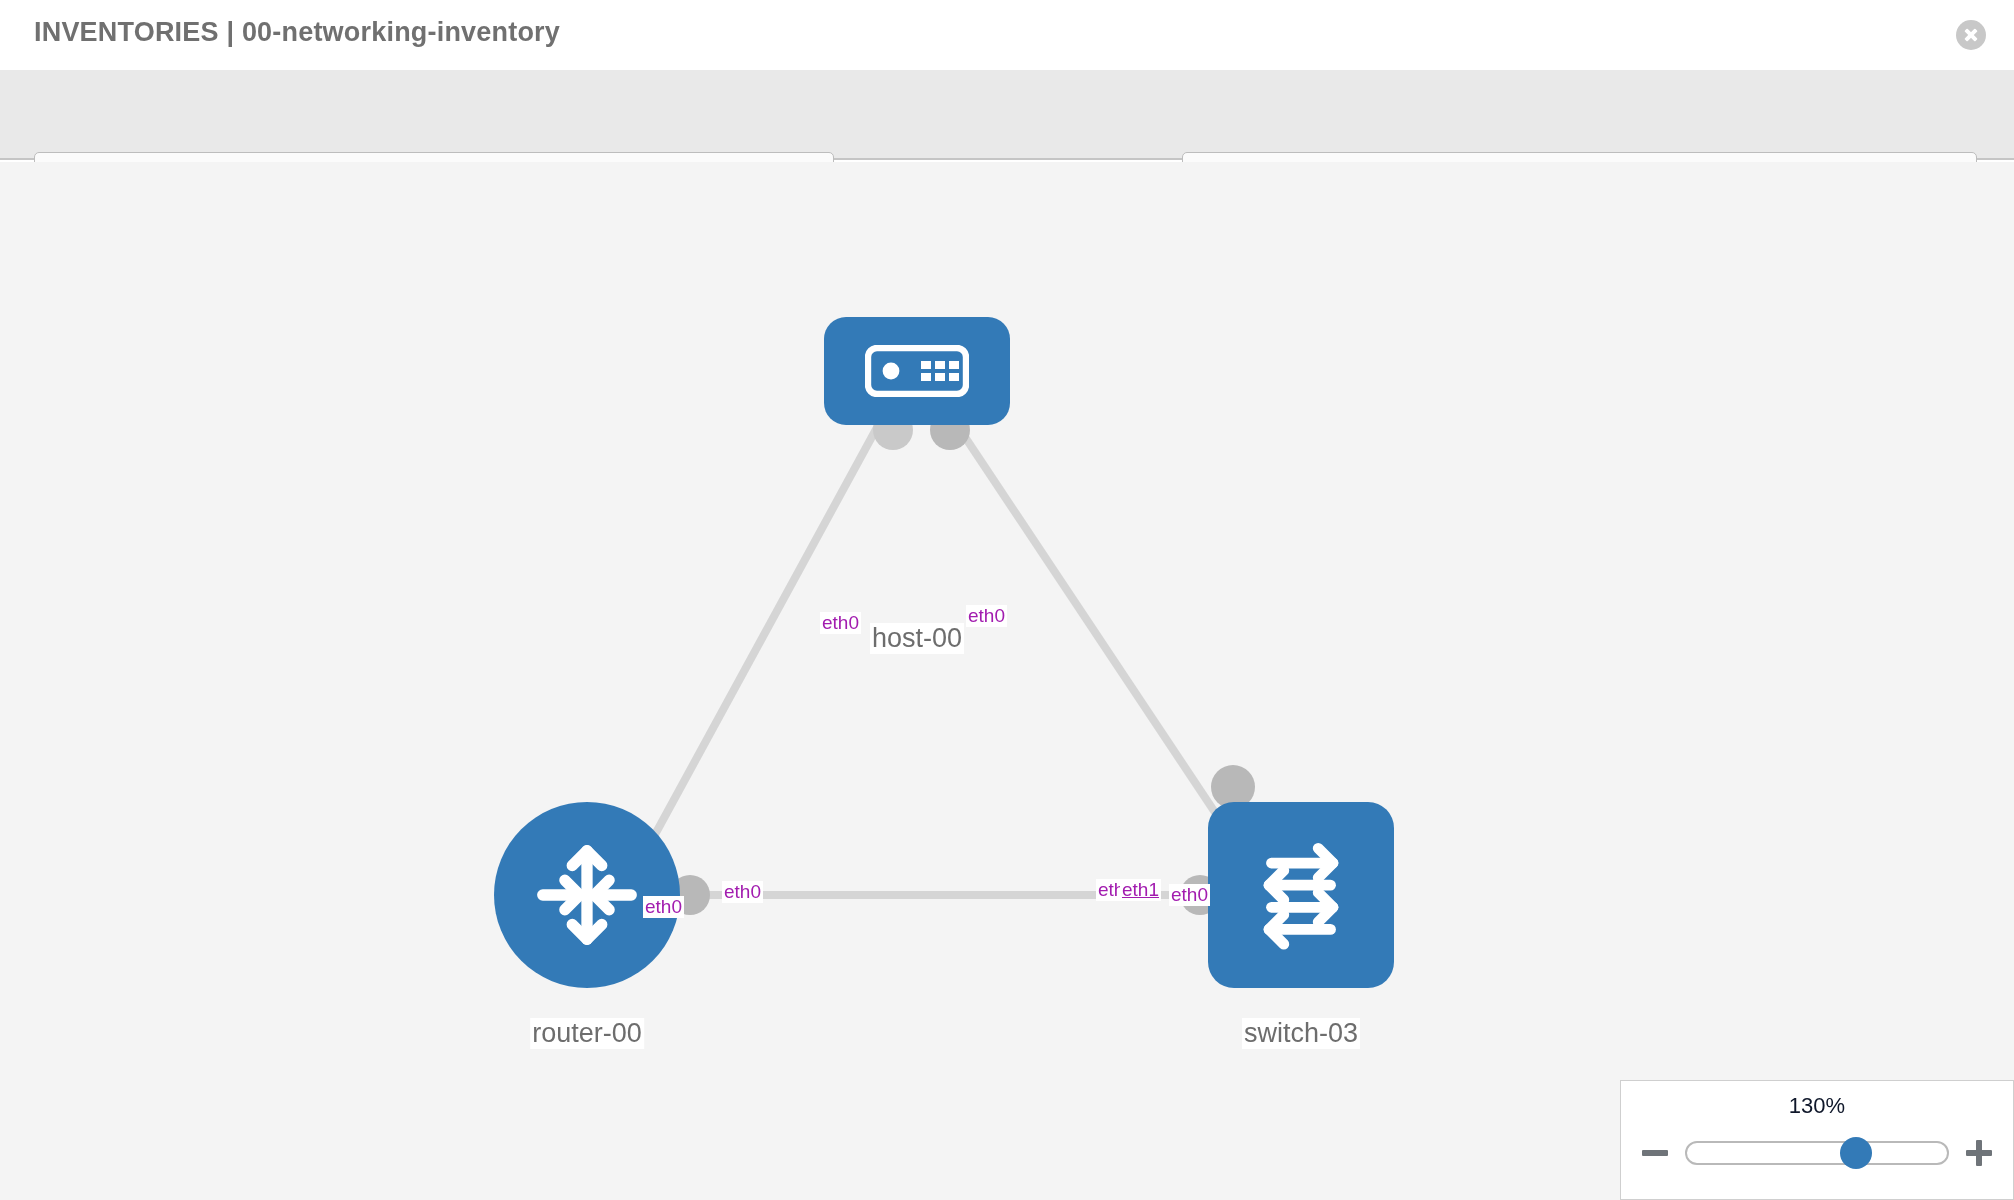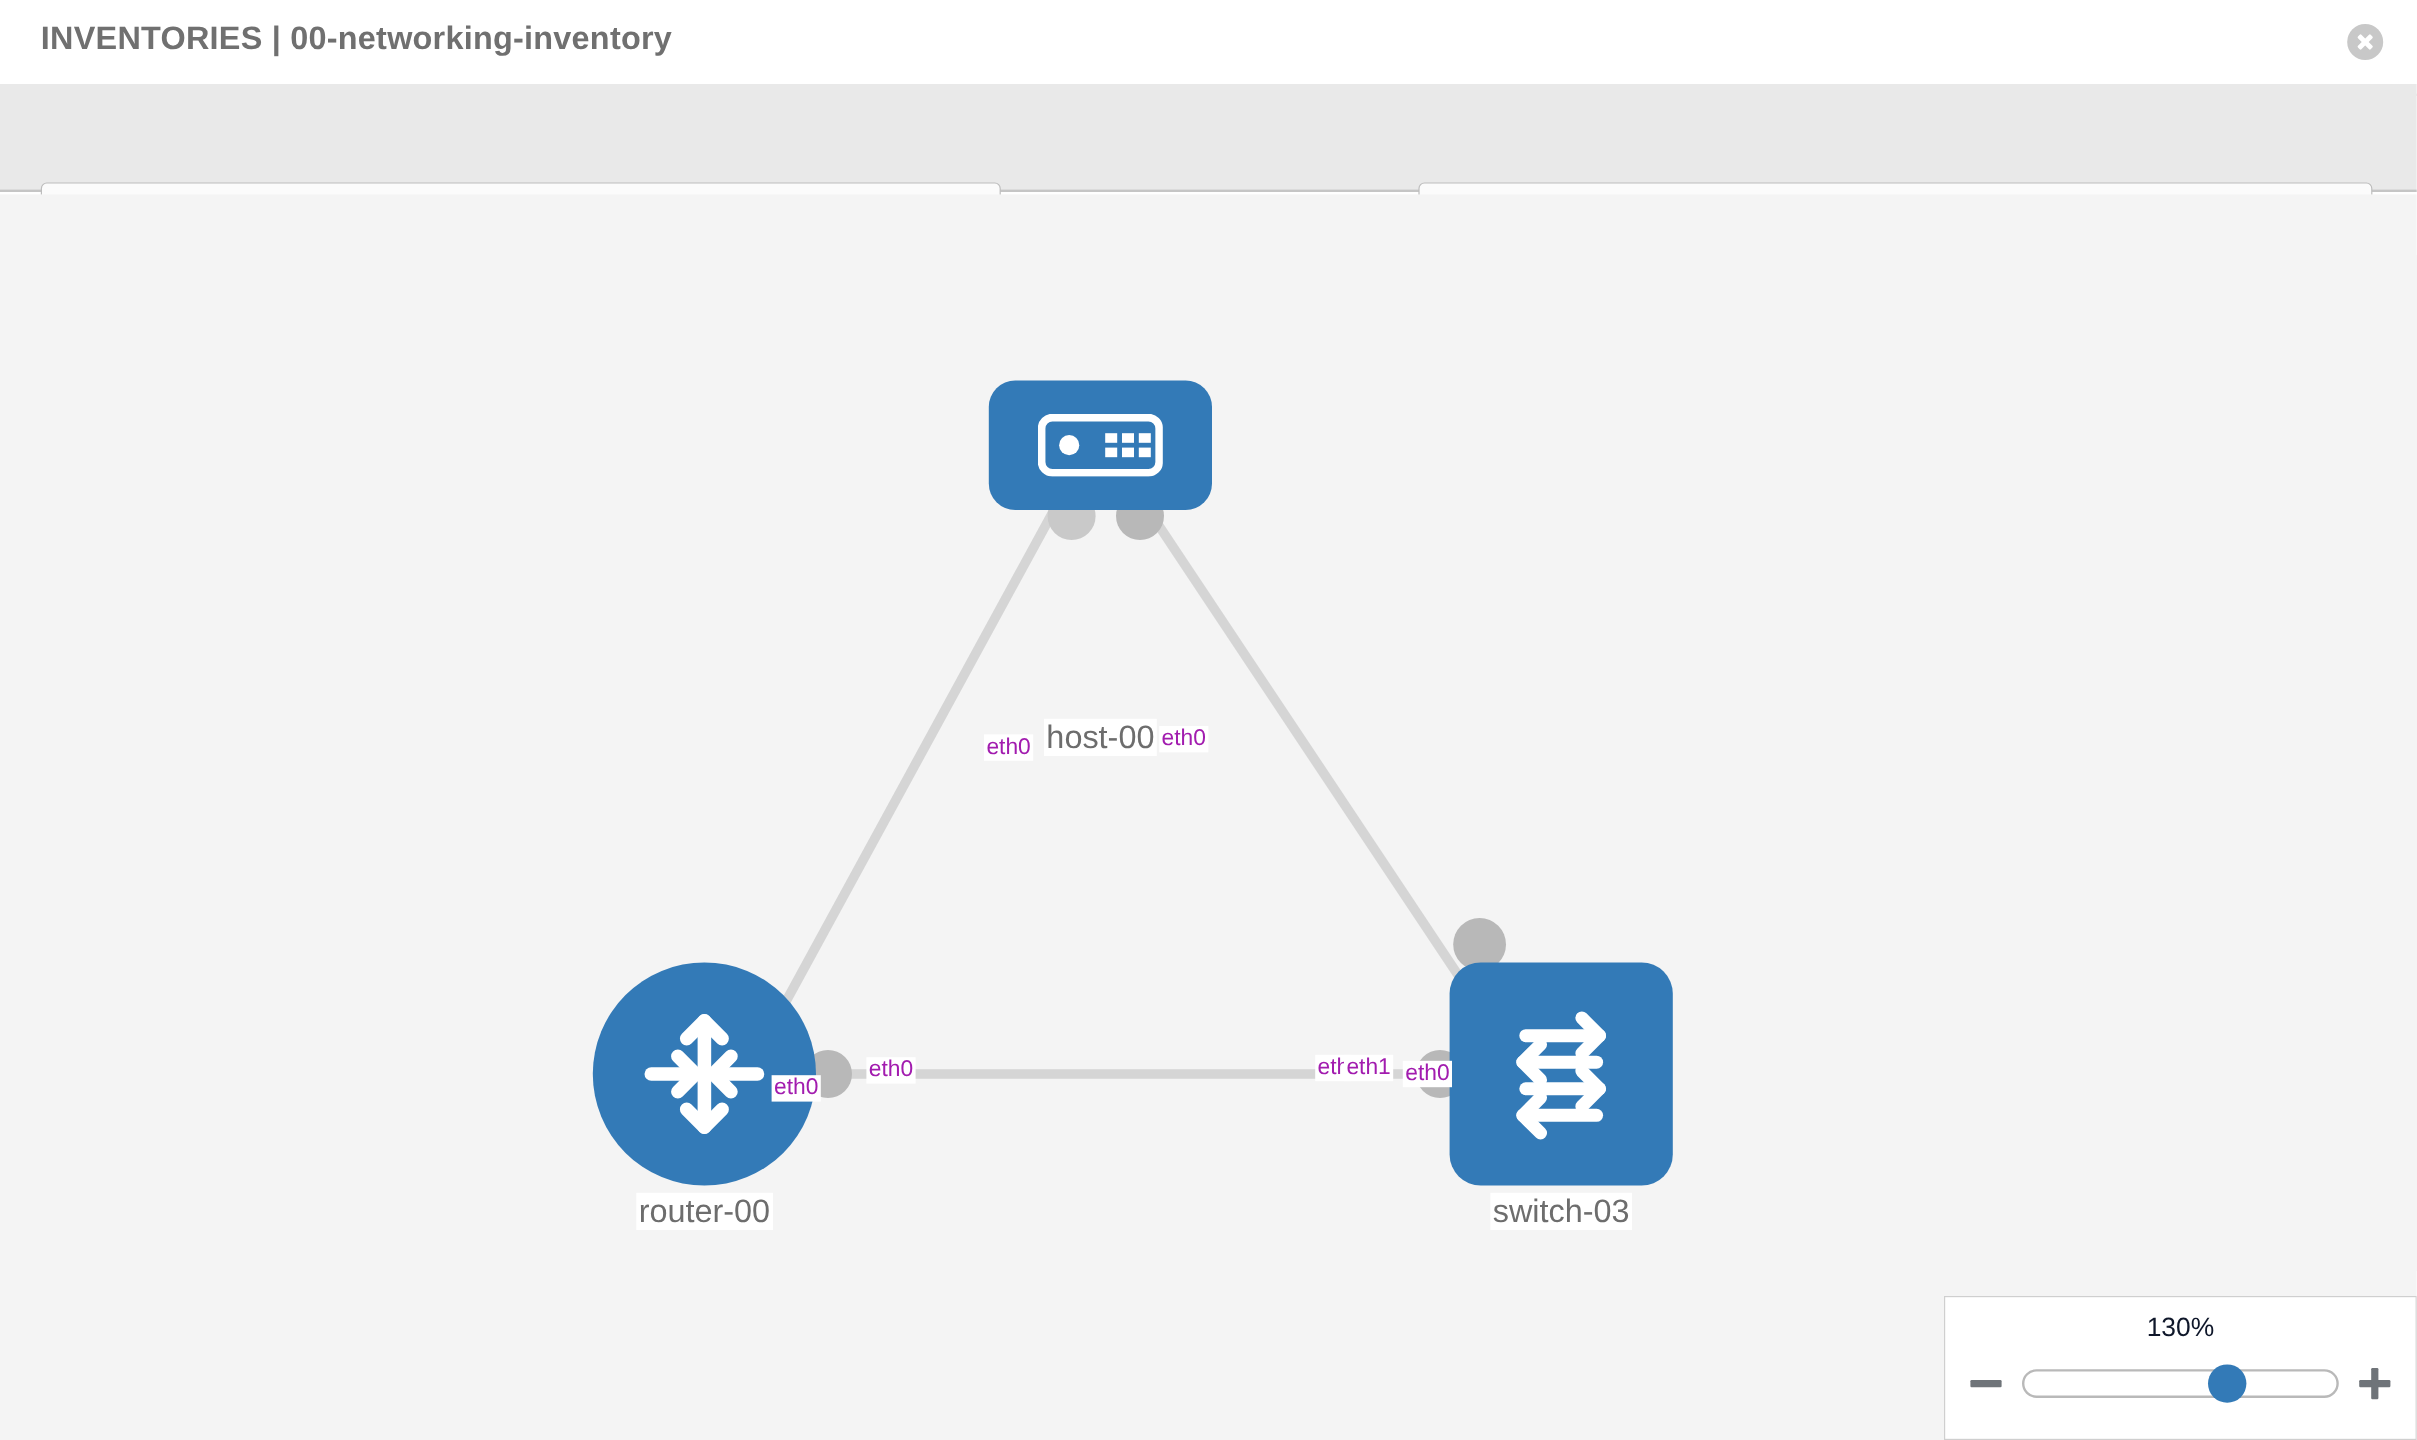--- a/index.html
+++ b/index.html
@@ -138,20 +138,21 @@
   }
   .node-label {
     position: absolute;
     left: 50%;
     transform: translateX(-50%);
     font-size: 27px;
     color: #6d6d6d;
     background: #ffffff;
     white-space: nowrap;
     padding: 0 2px;
+    margin-top: 24px;
   }
 
   
   #node-host      { left: 824px; top: 155px; width: 186px; height: 260px; }
   #node-host .node-shape { left: 0; top: 0; width: 186px; height: 108px; border-radius: 22px; }
   #node-host .node-label { top: 282px; }
 
   
   #node-router    { left: 494px; top: 640px; width: 186px; height: 260px; text-align: right; }
   #node-router .node-shape { left: 0; top: 0; width: 186px; height: 186px; border-radius: 50%; }
@@ -365,21 +366,21 @@
     <div class="iface-label" style="left:966px; top:443px;">eth0</div>
 
     <div class="iface-label" style="left:643px; top:734px;">eth0</div>
 
     <div class="iface-label" style="left:1169px; top:722px;">eth0</div>
 
     <div class="iface-label" style="left:722px; top:719px;">eth0</div>
 
     <div class="iface-label" style="left:1096px; top:717px;">eth</div>
 
-    <div class="iface-label" style="left:1120px; top:717px;">eth1</div>
+    <div class="iface-label" style="left:1120px; top:717px;text-decoration:underline;">eth1</div>
 
   </div>
 
   <div class="zoom-panel">
     <div class="zoom-value">130%</div>
     <div class="zoom-row">
       <div class="zoom-minus"></div>
       <div class="zoom-track">
         <div class="zoom-thumb" style="left: 65%;"></div>
       </div>

